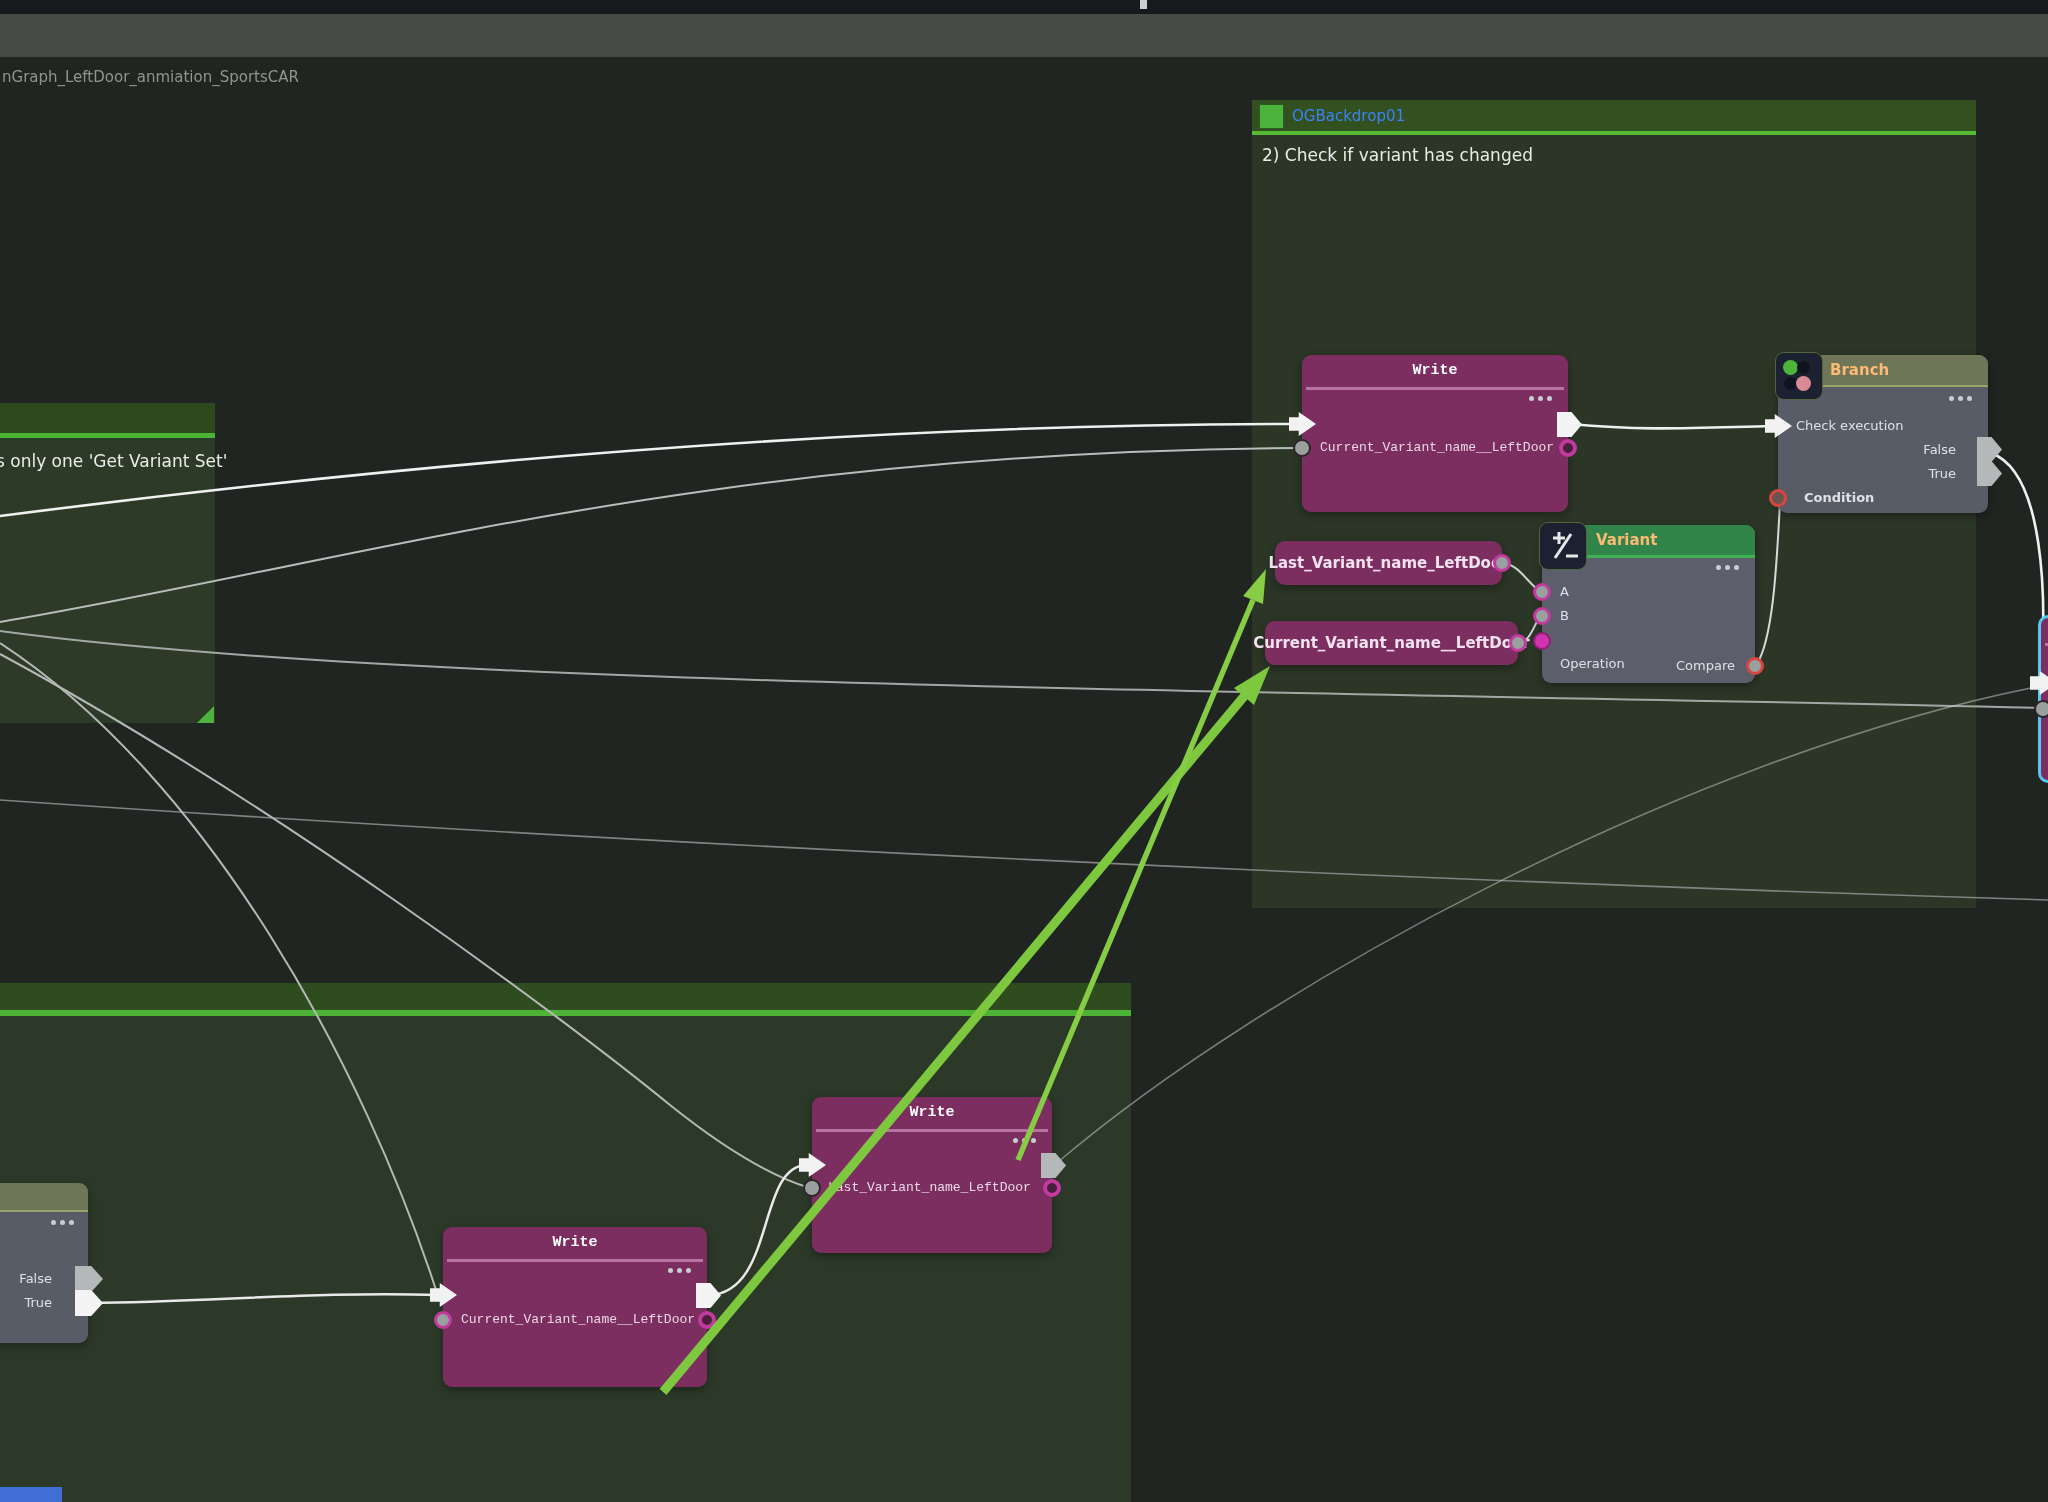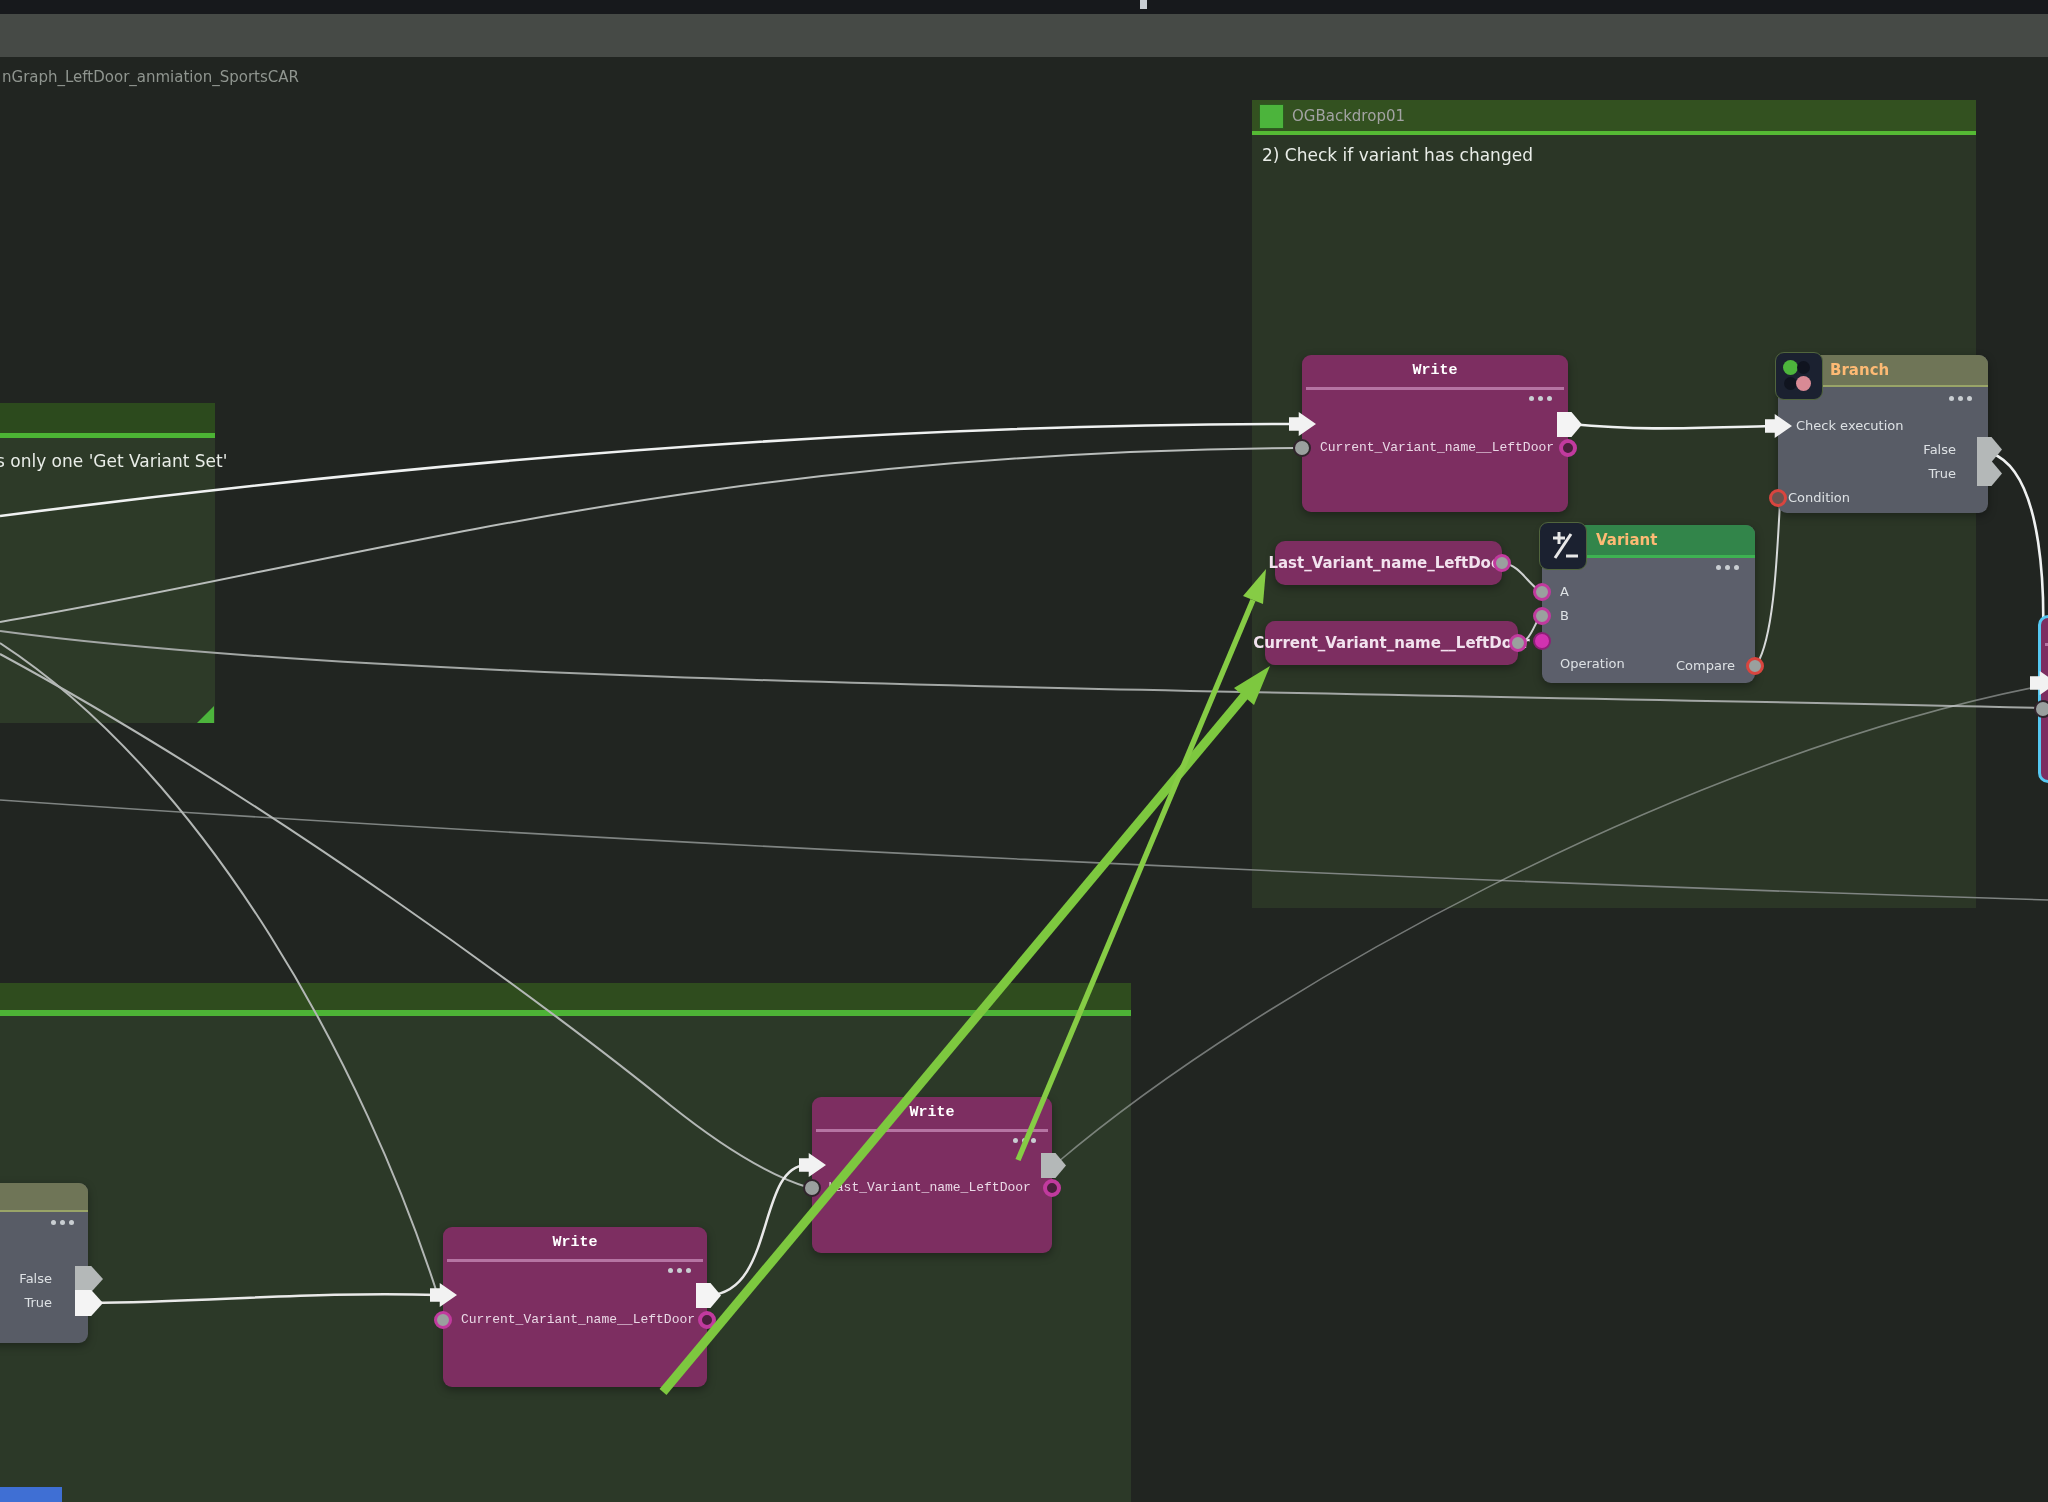--- a/index.html
+++ b/index.html
@@ -10,21 +10,21 @@
   
   #top-strip{left:0;top:0;width:2048px;height:14px;background:#17191c;}
   #toolbar{left:0;top:14px;width:2048px;height:43px;background:#464a46;}
   #top-notch{left:1140px;top:0;width:7px;height:9px;background:#c9ced3;}
   #graph-name{left:2px;top:68px;color:#8f958f;font-size:15px;white-space:nowrap;}
   
   .backdrop{position:absolute;}
   .bd-header{position:absolute;left:0;top:0;width:100%;}
   .bd-line{position:absolute;left:0;width:100%;}
   .bd-body{position:absolute;left:0;width:100%;}
-  .bd-title{position:absolute;color:#a3a3a3;font-size:15px;white-space:nowrap;}
+  .bd-title{position:absolute;color:#3b82f6;font-size:15px;white-space:nowrap;}
   .bd-square{position:absolute;background:#4cb43c;border:1px solid #2c5c20;}
   .bd-note{position:absolute;color:#e9ede8;font-size:17px;white-space:nowrap;}
   .bd-corner{position:absolute;width:0;height:0;border-style:solid;}
   
   .node{position:absolute;border-radius:9px;}
   .write{background:#7d2e61;box-shadow:0 3px 8px rgba(0,0,0,.35);font-family:Liberation Mono, monospace;}
   .write .title{position:absolute;left:0;top:7px;width:100%;text-align:center;color:#fff;
                 font-size:15px;font-weight:600;}
   .write .sep{position:absolute;left:4px;right:4px;top:32px;height:3px;background:#b674a3;}
   .gray-node{background:#585c66;box-shadow:0 3px 8px rgba(0,0,0,.35);}
@@ -130,21 +130,21 @@
         <i></i>
         <i></i>
       </div>
     <div class="exec-in" style="left:-13px;top:59px;"></div>
     <div class="pin-label" style="left:18px;top:63px;">Check execution</div>
     <div class="pin-label" style="right:32px;top:87px;">False</div>
     <div class="penta" style="right:-14px;top:82px;"></div>
     <div class="pin-label" style="right:32px;top:111px;">True</div>
     <div class="penta" style="right:-14px;top:106px;"></div>
     <div class="pin-circle" style="left:-9px;top:134px;width:18px;height:18px;background:#6b5350;border:3px solid #d9453f;"></div>
-    <div class="pin-label" style="left:10px;top:135px;">Condition</div>
+    <div class="pin-label" style="left:26px;top:135px;font-weight:bold;">Condition</div>
   </div>
 
   <div class="node gray-node" style="left:1542px;top:525px;width:213px;height:158px;background:#5c5f6b;">
     <div class="nhdr" style="background:#32854a;"></div>
     <div class="nhdr-line" style="background:#3eb252;height:3px;"></div>
     <div class="icon-box">
       <svg width="46" height="46" viewBox="0 0 46 46">
         <line x1="13" y1="15" x2="25" y2="15" stroke="#e8e8e8" stroke-width="3"></line>
         <line x1="19" y1="9" x2="19" y2="21" stroke="#e8e8e8" stroke-width="3"></line>
         <line x1="31" y1="11" x2="15" y2="35" stroke="#e8e8e8" stroke-width="3"></line>

